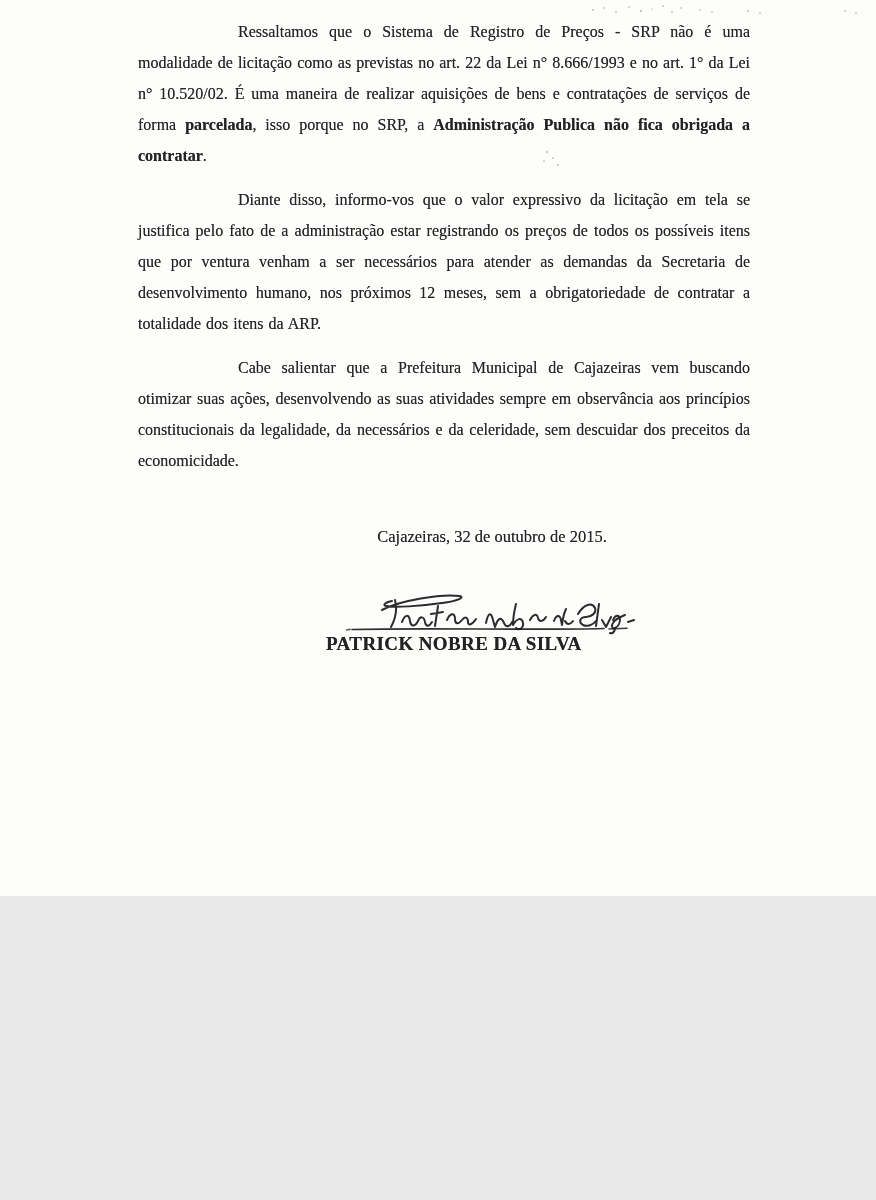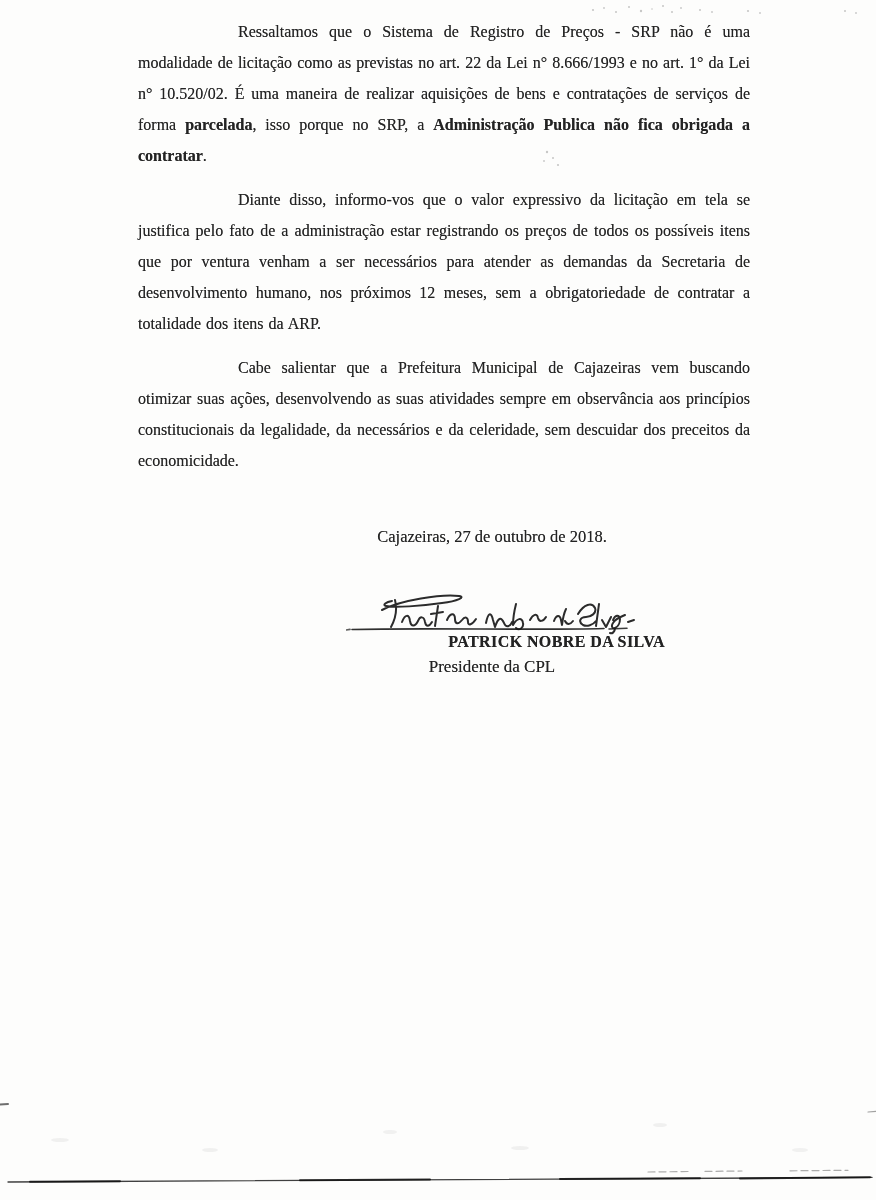--- a/index.html
+++ b/index.html
@@ -1,18 +1,18 @@
 <!DOCTYPE html>
 <html><head>
 <meta charset="utf-8">
 <style>
   html,body{margin:0;padding:0;background:#e9e9e9;}
   .page{
     position:relative;
-    width:876px;height:1200px;
+    width:876px;height:896px;
     background:#fdfdfc;
     overflow:hidden;
     font-family:"Liberation Serif","DejaVu Serif",serif;
     color:#232323;
   }
   .content{
     position:absolute;left:138px;top:16px;width:612px;
     text-align:justify;
     font-size:16px;line-height:31px;
     word-spacing:1px;
@@ -20,63 +20,62 @@
   }
   .content p{margin:0 0 13px 0;text-indent:100px;}
   .b{font-weight:bold;}
   .dateline{
     position:absolute;top:527px;left:352px;width:280px;
     text-align:center;font-size:16.5px;
     text-shadow:0 0 0.5px rgba(45,45,45,.6);
   }
   .sig-svg{position:absolute;left:346px;top:590px;}
   .sig-name{
-    position:absolute;top:633px;left:353px;width:312px;
-    text-align:right;font-weight:700;font-size:16px;letter-spacing:.4px;
+    position:absolute;top:633px;left:326px;width:312px;
+    text-align:left;font-weight:700;font-size:19px;letter-spacing:.4px;
     text-shadow:0 0 0.6px rgba(30,30,30,.7);
   }
   .sig-title{
     position:absolute;top:657px;left:336px;width:312px;
     text-align:center;font-size:17px;
     text-shadow:0 0 0.5px rgba(45,45,45,.6);
   }
   .artifacts{position:absolute;left:0;top:0;pointer-events:none;}
 </style>
 </head>
 <body>
 
 <div class="page">
 
   <div class="content">
     <p><span>Ressaltamos que o Sistema de Registro de Preços - SRP não é uma modalidade de licitação como as previstas no art. 22 da Lei n° 8.666/1993 e no art. 1° da Lei n° 10.520/02. É uma maneira de realizar aquisições de bens e contratações de serviços de forma </span><span class="b">parcelada</span><span>, isso porque no SRP, a </span><span class="b">Administração Publica não fica obrigada a contratar</span><span>.</span></p>
     <p><span>Diante disso, informo-vos que o valor expressivo da licitação em tela se justifica pelo fato de a administração estar registrando os preços de todos os possíveis itens que por ventura venham a ser necessários para atender as demandas da Secretaria de desenvolvimento humano, nos próximos 12 meses, sem a obrigatoriedade de contratar a totalidade dos itens da ARP.</span></p>
     <p><span>Cabe salientar que a Prefeitura Municipal de Cajazeiras vem buscando otimizar suas ações, desenvolvendo as suas atividades sempre em observância aos princípios constitucionais da legalidade, da necessários e da celeridade, sem descuidar dos preceitos da economicidade.</span></p>
   </div>
 
-  <div class="dateline">Cajazeiras, 27 de outubro de 2018.</div>
+  <div class="dateline">Cajazeiras, 32 de outubro de 2015.</div>
 
   <svg class="sig-svg" width="292" height="52" viewBox="0 0 292 52">
     <g fill="none" stroke="#1a1a1a" stroke-linecap="round" stroke-linejoin="round">
 
       <path d="M6,39.5 C 80,37.5 190,40.5 258,38.5" stroke-width="1.6" opacity="0.9"></path>
       <path d="M263,39 L281,38.2" stroke-width="1.6" opacity="0.85"></path>
       <path d="M0,40 l4,-0.6" stroke-width="1.6" opacity="0.7"></path>
 
       <g stroke-width="2" opacity="0.92">
         <path d="M36,20 C55,10 95,4 113,6 C120,7 112,11 96,13 C75,16 48,18 40,16 C36,15 40,12 46,11 M49,10 C51,18 50,28 45,37"></path>
         <path d="M56,32 c3,-8 7,-8 8,-1 c1,6 5,6 8,0 c2,-5 6,-5 7,1 c1,5 4,5 7,0 M92,16 l-3,20 m-4,-12 l12,-2 M101,30 c3,-7 8,-8 8,-1 c0,5 3,6 7,1 c3,-4 6,-3 6,2 c0,4 4,3 8,-3"></path>
         <path d="M140,33 c2,-10 5,-12 7,-3 l2,7 c3,-9 6,-11 9,-4 c2,5 6,4 8,-1 M170,14 c-2,8 -3,16 -3,21 c4,-7 9,-8 10,-2 c1,5 -4,8 -7,5 M184,30 c3,-6 7,-7 8,-2 c1,4 5,4 8,-1"></path>
         <path d="M208,31 c2,-6 6,-7 7,-1 l1,5 c1,-8 2,-12 4,-16 m-1,12 c2,4 5,4 8,0"></path>
         <path d="M232,24 c6,-10 14,-12 17,-6 c2,5 -4,9 -9,9 c-6,0 -8,5 -3,8 c4,2 10,0 13,-4 M253,14 l-3,22 M256,30 l4,7 5,-10 M267,30 c2,-5 6,-6 7,-1 c0,4 -2,8 -5,9 c-3,1 -4,-2 -2,-5 c3,-5 8,-6 12,-8 m-10,13 c0,4 -3,6 -5,5 M282,32 l6,-2"></path>
       </g>
     </g>
   </svg>
 
   <div class="sig-name">PATRICK NOBRE DA SILVA</div>
-  <div class="sig-title">Presidente da CPL</div>
 
   <svg class="artifacts" width="876" height="1200" viewBox="0 0 876 1200">
     <g fill="#9a9a9a" opacity="0.55">
 
       <circle cx="593" cy="10" r="1.1"></circle>
         <circle cx="604" cy="8" r="0.9"></circle>
         <circle cx="616" cy="12" r="1"></circle>
       <circle cx="629" cy="7" r="1"></circle>
         <circle cx="641" cy="11" r="1.2"></circle>
         <circle cx="652" cy="9" r="0.8"></circle>

